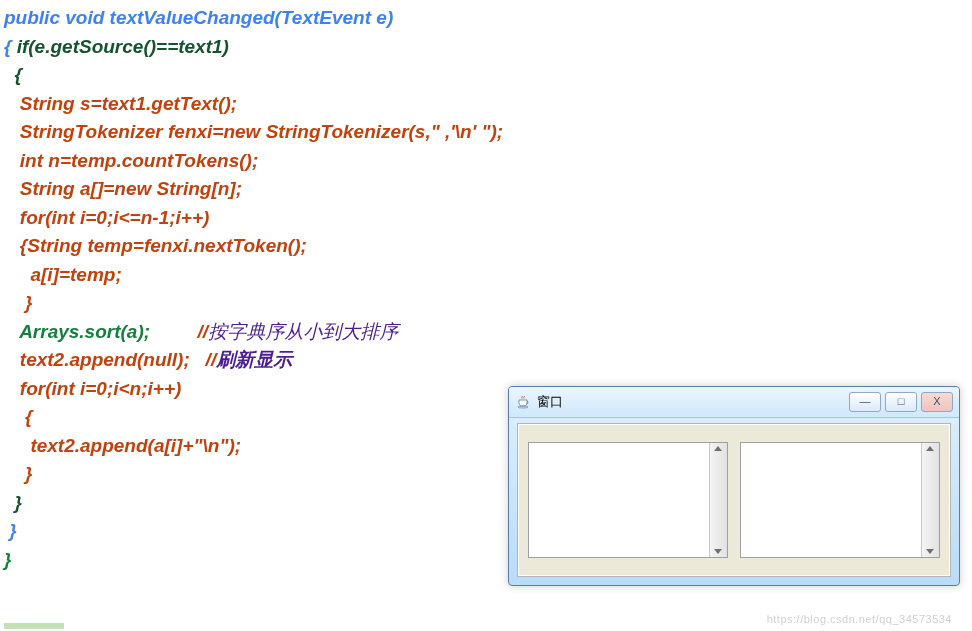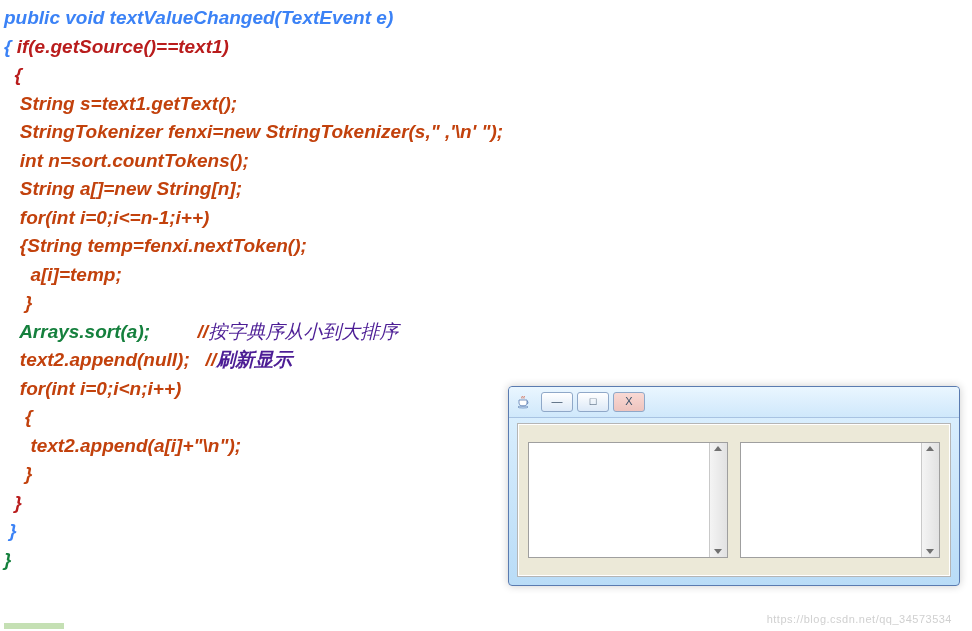--- a/index.html
+++ b/index.html
@@ -14,21 +14,21 @@
     box-sizing: border-box;
     position: relative;
     overflow: hidden;
   }
   .code {
     white-space: pre;
     line-height: 1.5;
     font-style: italic;
   }
   .red { color: #3b82f6; }
-  .blue { color: #b91c1c; }
+  .blue { color: #14532d; }
   .navy { color: #c2410c; }
   .purple { color: #15803d; }
   .black { color: #4c1d95; }
   .green-bar {
     position:absolute;
     left:4px; bottom:2px;
     width:60px; height:6px;
     background:#c5e0b4;
   }
   .watermark {
@@ -127,21 +127,21 @@
   .vscroll:after{bottom:3px;border-top:5px solid #707070;}
 </style>
 </head>
 <body>
 
 <div class="code"><span class="red">public void textValueChanged(TextEvent e)</span>
 <span class="red">{ </span><span class="blue">if(e.getSource()==text1)</span>
 <span class="blue">  {</span>
 <span class="navy">   String s=text1.getText();</span>
 <span class="navy">   StringTokenizer fenxi=new StringTokenizer(s," ,'\n' ");</span>
-<span class="navy">   int n=sort.countTokens();</span>
+<span class="navy">   int n=temp.countTokens();</span>
 <span class="navy">   String a[]=new String[n];</span>
 <span class="navy">   for(int i=0;i&lt;=n-1;i++)</span>
 <span class="navy">   {String temp=fenxi.nextToken();</span>
 <span class="navy">     a[i]=temp;</span>
 <span class="navy">    }</span>
 <span class="purple">   Arrays.sort(a);</span><span class="navy">         //</span><span class="black" style="font-weight:normal">按字典序从小到大排序</span>
 <span class="navy">   text2.append(null);</span><span class="navy">   //</span><span class="black" style="font-weight:bold">刷新显示</span>
 <span class="navy">   for(int i=0;i&lt;n;i++)</span>
 <span class="navy">    {</span>
 <span class="navy">     text2.append(a[i]+"\n");</span>
@@ -151,20 +151,21 @@
 <span class="purple">}</span></div>
 
 <div class="jwin">
   <div class="jwin-titlebar">
     <svg class="jwin-icon" viewBox="0 0 16 16">
       <path d="M4 9c0 2 2 3 4 3s4-1 4-3V6H4v3z" fill="#fff" stroke="#5a7bb0" stroke-width="0.8"></path>
       <path d="M12 7c1.2 0 1.2 3 0 3" fill="none" stroke="#5a7bb0" stroke-width="0.9"></path>
       <path d="M7 2c1 1-1 1.5 0 2.5M9 2c1 1-1 1.5 0 2.5" fill="none" stroke="#d05030" stroke-width="0.9"></path>
       <ellipse cx="8" cy="13" rx="5" ry="1" fill="none" stroke="#5a7bb0" stroke-width="0.7"></ellipse>
     </svg>
+    <span class="jwin-title">窗口</span>
     <div class="winbtn">—</div>
     <div class="winbtn">□</div>
     <div class="winbtn close">X</div>
   </div>
   <div class="jwin-body">
     <div class="ta-wrap">
       <textarea class="ta" style=""></textarea>
       <div class="vscroll"></div>
     </div>
     <div class="ta-wrap">

